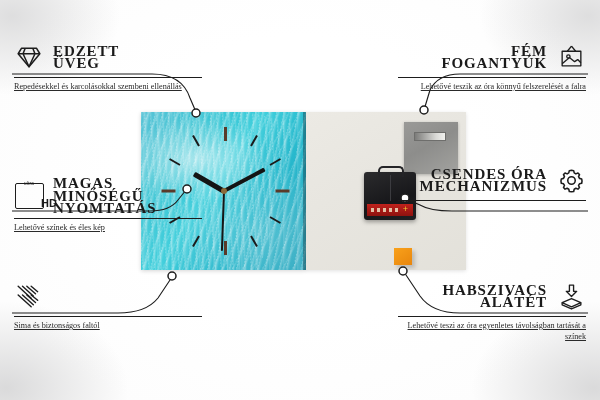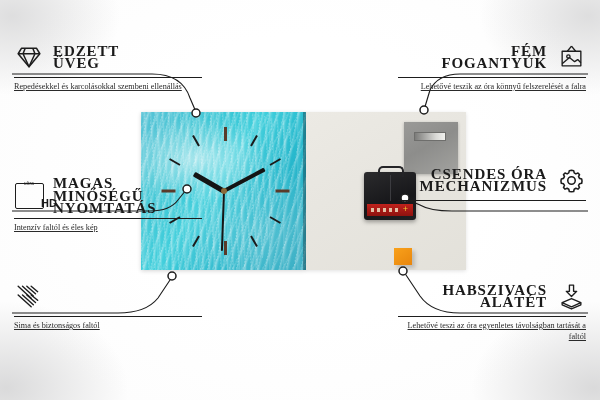--- a/index.html
+++ b/index.html
@@ -221,21 +221,21 @@
     <div class="fhead">
       <span class="ficon">
         <span class="badge-hd">
           <span class="u">ultra</span>
           <span class="h">HD</span>
         </span>
       </span>
       <span class="ftitle"><span>MAGAS MINŐSÉGŰ</span><br><span>NYOMTATÁS</span></span>
     </div>
     <div class="frule"></div>
-    <div class="fdesc">Intenzív faltól és éles kép</div>
+    <div class="fdesc">Lehetővé színek és éles kép</div>
   </div>
 
   <div class="feature left" style="left:14px;top:279px;">
     <div class="fhead">
       <span class="ficon">
         <svg viewBox="0 0 24 24" width="26" height="26" fill="none" stroke="#1d1d1d" stroke-width="1.3" stroke-linecap="round">
           <path d="M2 3 L14 14M6 3 L16 12M10 3 L18 10M14 3 L20 8"></path>
           <path d="M2 11 L14 22M6 11 L16 20M10 11 L18 18M14 11 L20 16"></path>
         </svg>
       </span>
@@ -278,16 +278,16 @@
       <span class="ficon">
         <svg viewBox="0 0 26 26" width="27" height="27" fill="none" stroke="#1d1d1d" stroke-width="1.3" stroke-linejoin="round">
           <path d="M11 2 h4 v6 h3 l-5 5 -5-5 h3z"></path>
           <path d="M13 15 L4 19 L13 23 L22 19z"></path>
           <path d="M4 19 v2 l9 4 9-4 v-2"></path>
         </svg>
       </span>
       <span class="ftitle"><span>HABSZIVACS</span><br><span>ALÁTÉT</span></span>
     </div>
     <div class="frule"></div>
-    <div class="fdesc">Lehetővé teszi az óra egyenletes távolságban tartását a faltól</div>
+    <div class="fdesc">Lehetővé teszi az óra egyenletes távolságban tartását a színek</div>
   </div>
 
 </div>
 
 </body></html>

